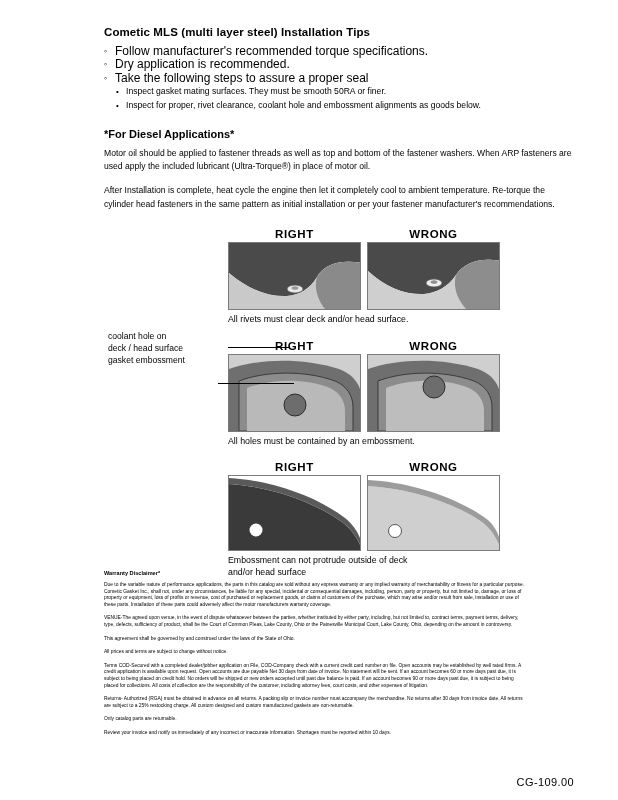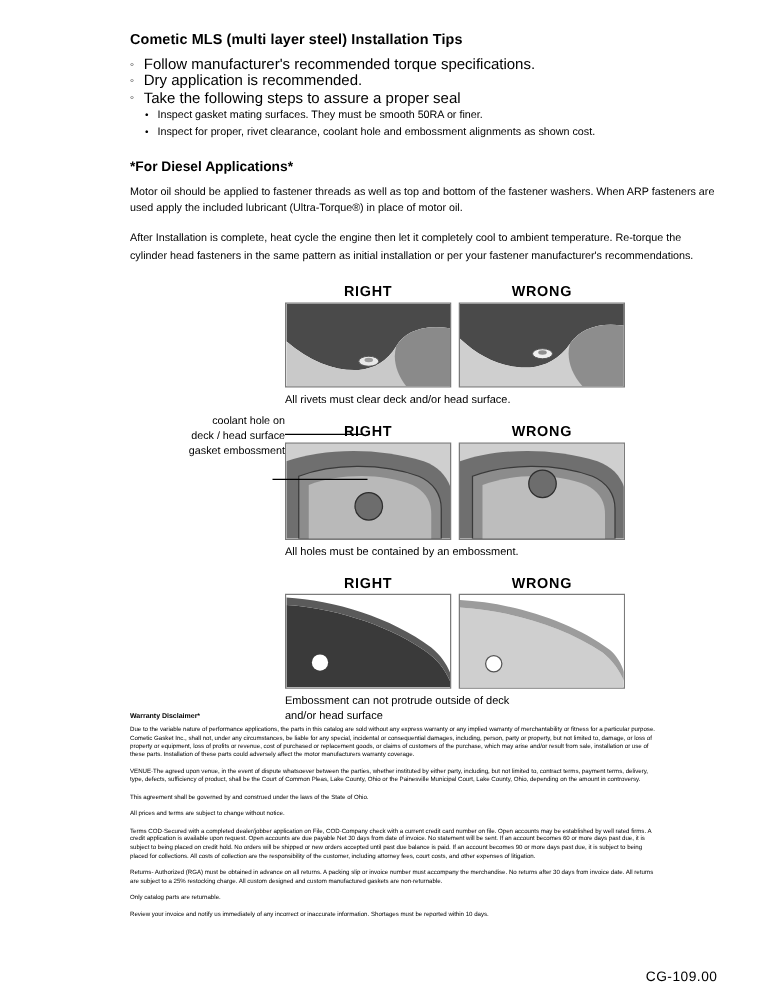--- a/index.html
+++ b/index.html
@@ -127,21 +127,21 @@
     line-height: 11.5px;
   }
   .gap { height: 14px; }
 
   
   .callouts {
     position: absolute;
     left: 108px;
     top: 330px;
     width: 120px;
-    text-align: right;
+    text-align: left;
     font-size: 8.6px;
     line-height: 12px;
   }
   .callout-line {
     position: absolute;
     background: #000;
     height: 1px;
   }
 
   
@@ -178,21 +178,21 @@
   <div class="content">
     <h1 class="title">Cometic MLS (multi layer steel) Installation Tips</h1>
 
     <ul class="bullets">
       <li>Follow manufacturer's recommended torque specifications.</li>
       <li>Dry application is recommended.</li>
       <li>Take the following steps to assure a proper seal</li>
     </ul>
     <ul class="subbullets">
       <li>Inspect gasket mating surfaces.  They must be smooth 50RA or finer.</li>
-      <li>Inspect for proper, rivet clearance, coolant hole and embossment alignments as shown cost.</li>
+      <li>Inspect for proper, rivet clearance, coolant hole and embossment alignments as goods below.</li>
     </ul>
 
     <h2 class="subtitle">*For Diesel Applications*</h2>
     <p class="body">Motor oil should be applied to fastener threads as well as top and bottom of the fastener washers. When ARP fasteners are used apply the included lubricant (Ultra-Torque®) in place of motor oil.</p>
     <p class="body">After Installation is complete, heat cycle the engine then let it completely cool to ambient temperature. Re-torque the cylinder head fasteners in the same pattern as initial installation or per your fastener manufacturer's recommendations.</p>
   </div>
 
   <div class="figures">
 
     <div class="fig-labels">

